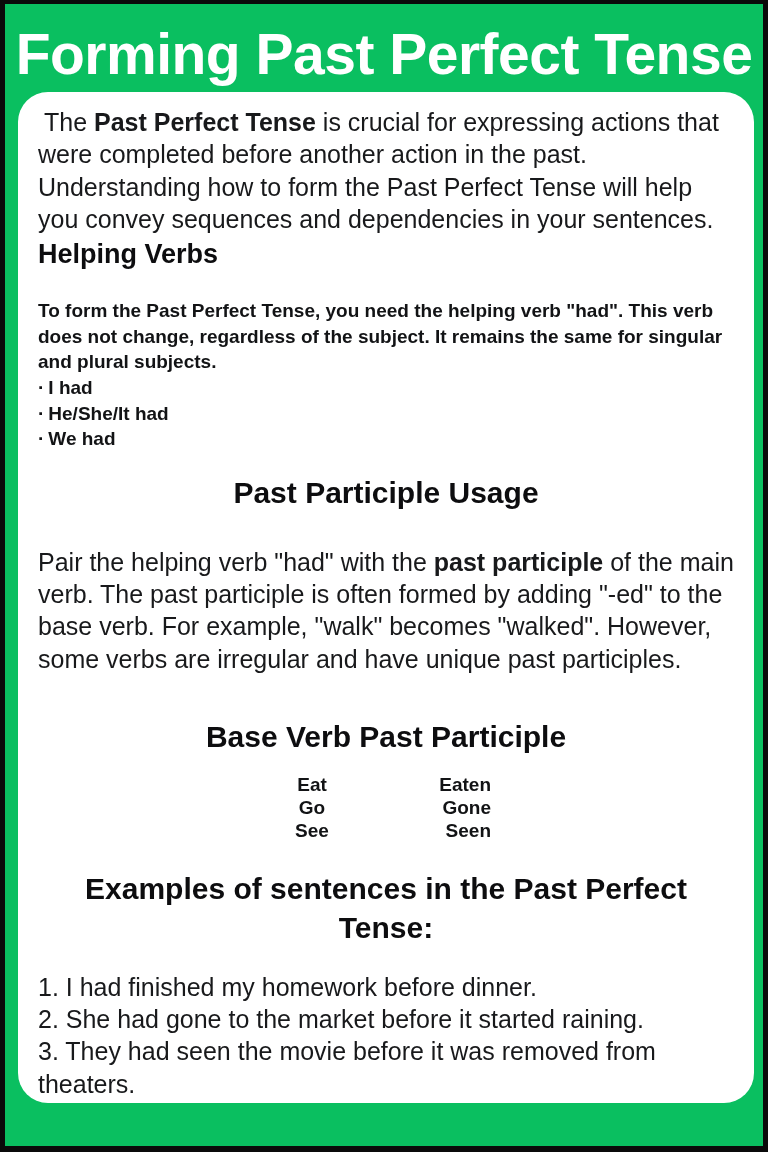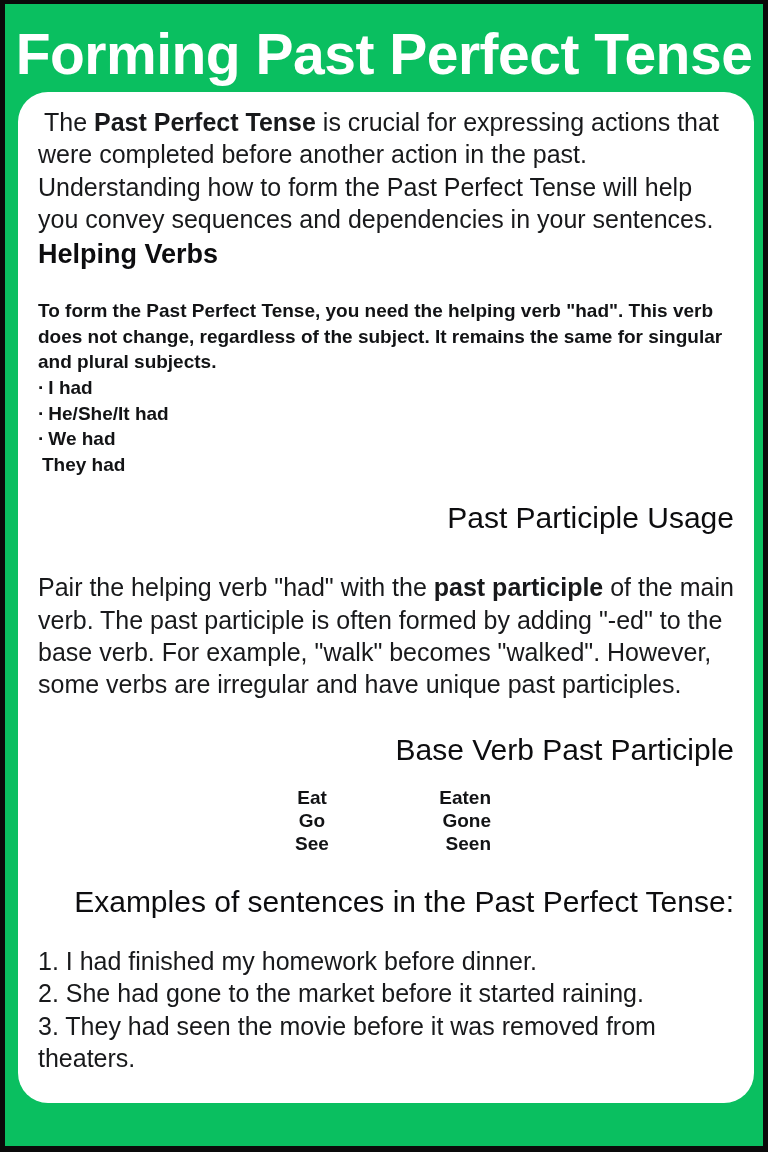--- a/index.html
+++ b/index.html
@@ -58,22 +58,22 @@
 
   .section-heading-left {
     color:#0d0d0f;
     font-size:27px;
     font-weight:bold;
     line-height:1.3;
     margin-top:2px;
   }
   .section-heading-center {
     color:#0d0d0f;
-    font-weight:normal;
-    text-align:right;
+    font-weight:bold;
+    text-align:center;
     line-height:1.3;
   }
   #past-participle-heading { font-size:30px; }
   #base-verb-heading { font-size:30px; }
   #examples-heading { font-size:30px; }
 
   #helping-verbs-paragraph {
     color:#121315;
     font-size:19px;
     font-weight:bold;
@@ -84,21 +84,21 @@
   #helping-verbs-list li {
     color:#121315;
     font-size:19px;
     font-weight:bold;
     line-height:1.34;
   }
   .bullet-dot { display:inline-block; padding-right:4px; }
 
   #past-participle-heading { margin-top:21px; }
   #past-participle-paragraph { margin-top:34px; }
-  #base-verb-heading { margin-top:30px; }
+  #base-verb-heading { margin-top:42px; }
 
   #verb-table {
     margin-top:18px;
     display:flex;
     justify-content:center;
     gap:86px;
     font-size:19px;
     font-weight:bold;
     color:#121315;
     line-height:1.21;
@@ -129,21 +129,20 @@
     <p class="body-text" id="intro-paragraph"><span>The </span><b>Past Perfect Tense</b><span> is crucial for expressing actions that were completed before another action in the past. Understanding how to form the Past Perfect Tense will help you convey sequences and dependencies in your sentences.</span></p>
 
     <h2 class="section-heading-left">Helping Verbs</h2>
 
     <p id="helping-verbs-paragraph">To form the Past Perfect Tense, you need the helping verb "had". This verb does not change, regardless of the subject. It remains the same for singular and plural subjects.</p>
 
     <ul id="helping-verbs-list">
       <li><span class="bullet-dot">·</span><span>I had</span></li>
       <li><span class="bullet-dot">·</span><span>He/She/It had</span></li>
       <li><span class="bullet-dot">·</span><span>We had</span></li>
-      <li><span class="bullet-dot"></span><span>They had</span></li>
     </ul>
 
     <h2 id="past-participle-heading" class="section-heading-center">Past Participle Usage</h2>
 
     <p class="body-text" id="past-participle-paragraph"><span>Pair the helping verb "had" with the </span><b>past participle</b><span> of the main verb. The past participle is often formed by adding "-ed" to the base verb. For example, "walk" becomes "walked". However, some verbs are irregular and have unique past participles.</span></p>
 
     <h2 id="base-verb-heading" class="section-heading-center">Base Verb Past Participle</h2>
 
     <div id="verb-table">
       <div class="verb-col base-col">

